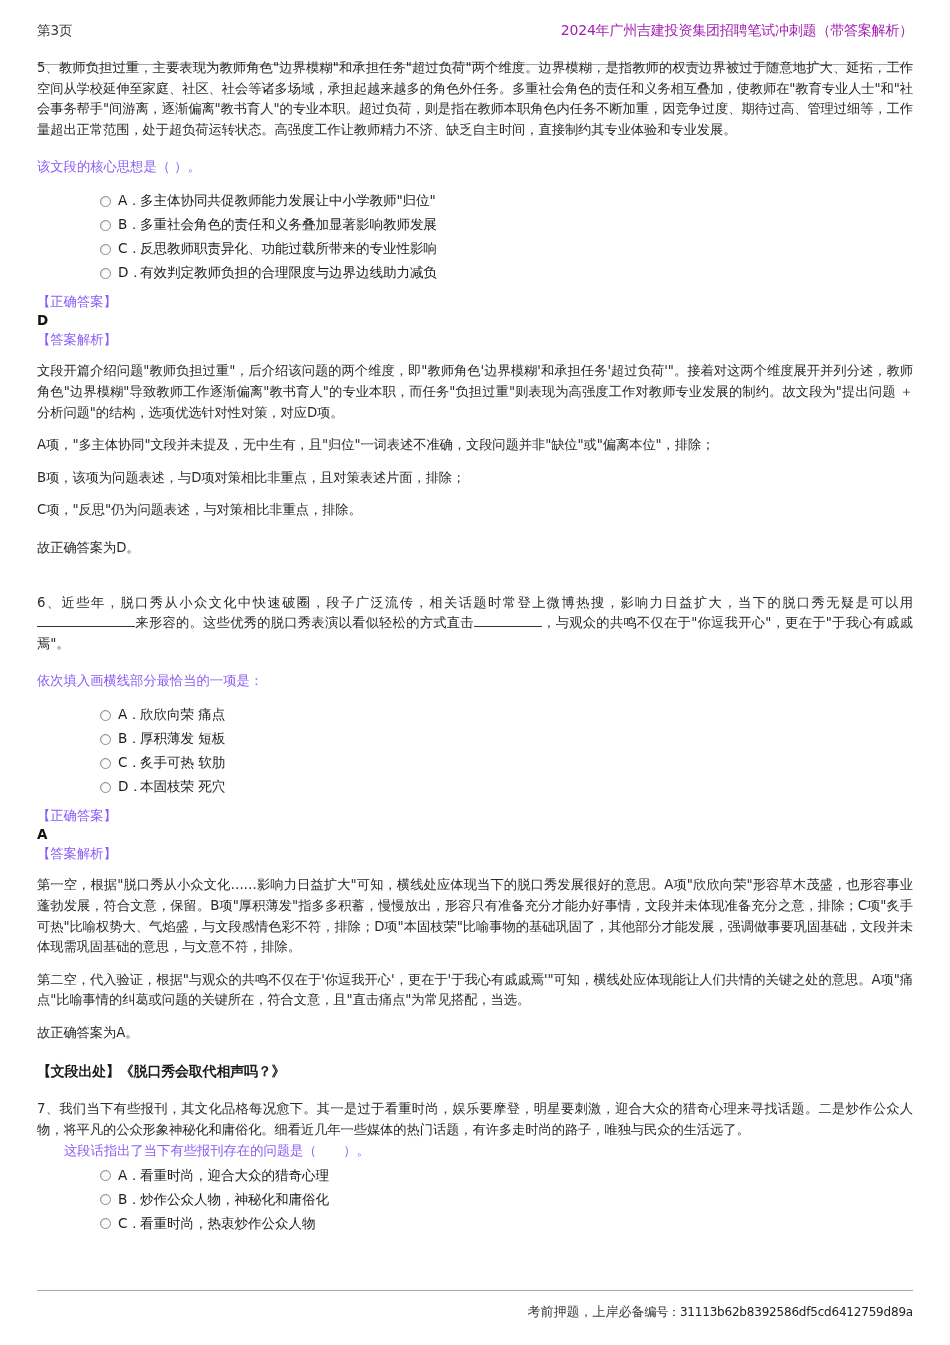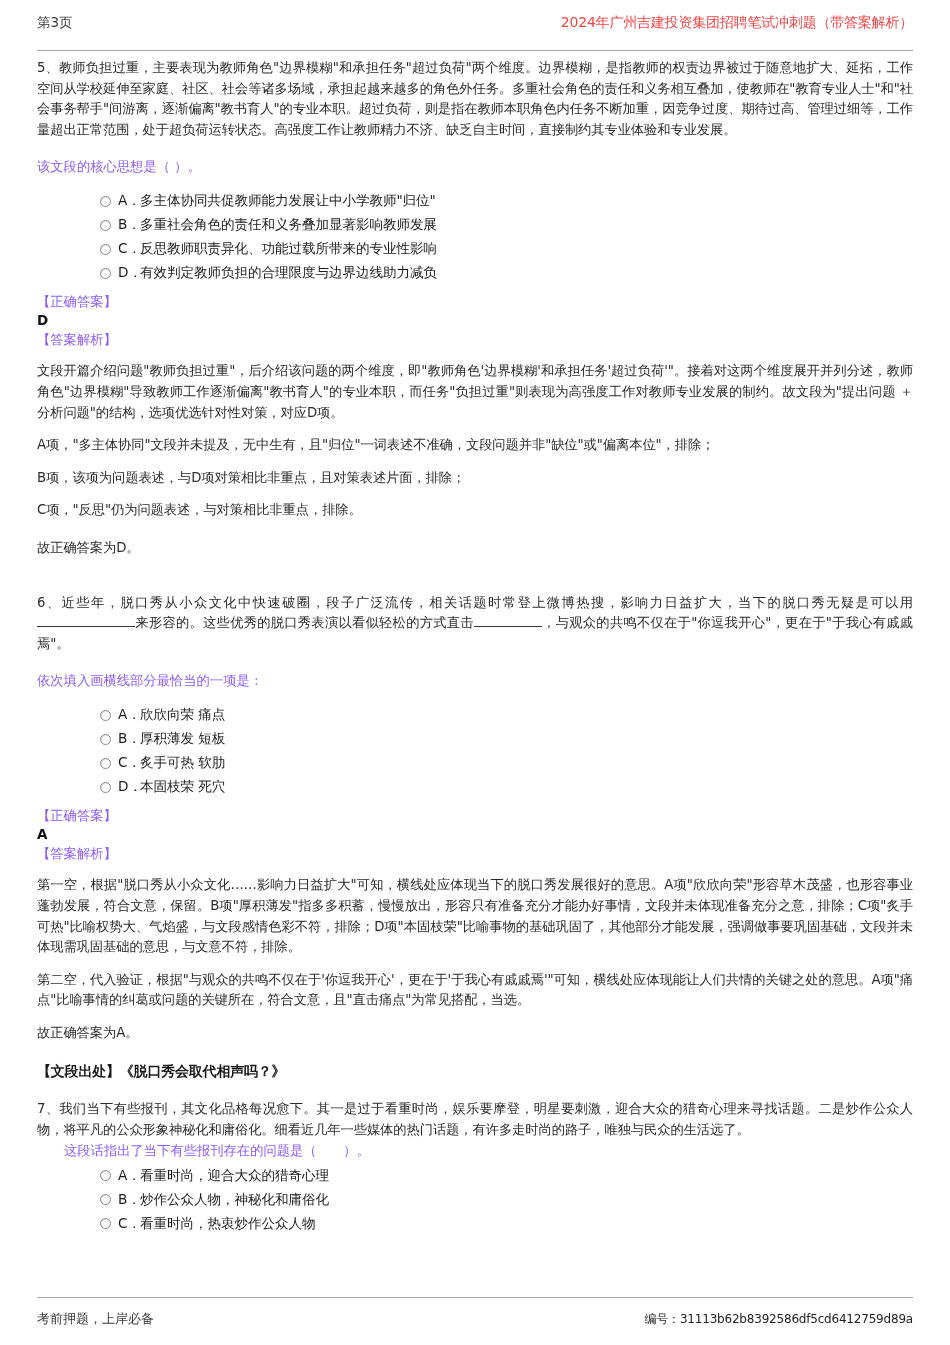--- a/index.html
+++ b/index.html
@@ -22,49 +22,49 @@
     height: 1345px;
     box-sizing: border-box;
     padding: 0 37px;
   }
 
   
   .header {
     position: relative;
     height: 34px;
     display: flex;
-    align-items: flex-start;
+    align-items: center;
     justify-content: space-between;
     border-bottom: 1px solid #a8a8a8;
-    padding-bottom: 2px;
+    padding-bottom: 16px;
     margin-top: 14px;
   }
   .header-left {
     font-size: 13.5px;
     color: #3b3b3b;
     letter-spacing: 0px;
     white-space: nowrap;
   }
   .header-right {
     font-size: 14px;
-    color: #ef4444;
+    color: #a21caf;
     white-space: nowrap;
     letter-spacing: -0.2px;
   }
 
   
   .footer {
     position: absolute;
     left: 37px;
     right: 37px;
-    bottom: 17px;
+    bottom: 24px;
     height: 26px;
     display: flex;
     align-items: flex-end;
-    justify-content: space-between;
+    justify-content: flex-end;
     border-top: 1px solid #a8a8a8;
     padding-top: 4px;
   }
   .footer-left {
     font-size: 13px;
     color: #3b3b3b;
     white-space: nowrap;
   }
   .footer-right {
     font-size: 12px;

